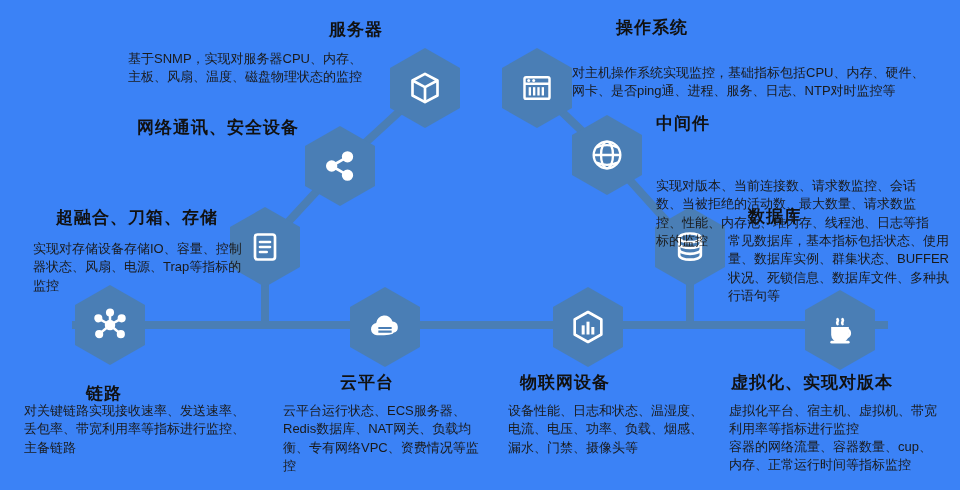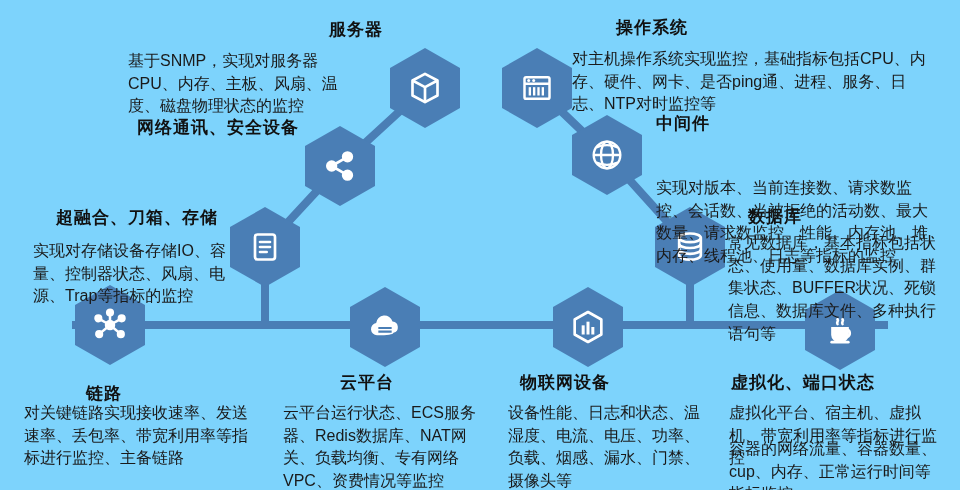--- a/index.html
+++ b/index.html
@@ -1,34 +1,34 @@
 <!DOCTYPE html>
 <html><head>
 <meta charset="utf-8">
 <style>
   html,body{margin:0;padding:0;background:#ffffff;}
   .canvas{
-    position:relative;width:960px;height:490px;background:#7dd3fc;
+    position:relative;width:960px;height:490px;background:#3b82f6;
     font-family:"Liberation Sans","DejaVu Sans",sans-serif;overflow:hidden;
   }
   .connectors{position:absolute;left:0;top:0;z-index:1;}
   .hex{
     position:absolute;width:70px;height:80px;z-index:2;
     background:#4a7eb5;
     clip-path:polygon(50% 0,100% 25%,100% 75%,50% 100%,0 75%,0 25%);
     display:flex;align-items:center;justify-content:center;
   }
   .hex .icon{display:flex;align-items:center;justify-content:center;}
   .hex svg{width:40px;height:40px;display:block;}
   .node-title{
     position:absolute;z-index:3;font-weight:bold;color:#111111;
     font-size:17px;letter-spacing:1px;white-space:nowrap;
   }
   .node-desc{
-    position:absolute;z-index:3;color:#1a1a1a;font-size:16px;line-height:1.42;
+    position:absolute;z-index:3;color:#1a1a1a;font-size:13px;line-height:1.42;
   }
 </style>
 </head>
 <body>
 
 <div class="canvas">
 
   <svg class="connectors" width="960" height="490" viewBox="0 0 960 490">
     <g fill="none" stroke="#4a7eb5" stroke-width="8" stroke-linejoin="round">
       <path d="M72 325 H888"></path>
@@ -185,24 +185,24 @@
 
   <div class="node-title" style="left:329px;top:18px;">服务器</div>
   <div class="node-title" style="left:572px;top:16px;margin-left:44px;">操作系统</div>
   <div class="node-title" style="left:137px;top:116px;">网络通讯、安全设备</div>
   <div class="node-title" style="left:656px;top:112px;">中间件</div>
   <div class="node-title" style="left:56px;top:206px;">超融合、刀箱、存储</div>
   <div class="node-title" style="left:732px;top:205px;margin-left:16px;">数据库</div>
   <div class="node-title" style="left:86px;top:382px;">链路</div>
   <div class="node-title" style="left:340px;top:371px;">云平台</div>
   <div class="node-title" style="left:520px;top:371px;">物联网设备</div>
-  <div class="node-title" style="left:731px;top:371px;">虚拟化、端口状态</div>
+  <div class="node-title" style="left:731px;top:371px;">虚拟化、实现对版本</div>
 
   <div class="node-desc" style="left:128px;top:50px;width:235px;">基于SNMP，实现对服务器CPU、内存、主板、风扇、温度、磁盘物理状态的监控</div>
-  <div class="node-desc" style="left:572px;top:48px;width:360px;">对主机操作系统实现监控，基础指标包括CPU、内存、硬件、网卡、是否ping通、进程、服务、日志、NTP对时监控等</div>
+  <div class="node-desc" style="left:572px;top:64px;width:360px;">对主机操作系统实现监控，基础指标包括CPU、内存、硬件、网卡、是否ping通、进程、服务、日志、NTP对时监控等</div>
   <div class="node-desc" style="left:656px;top:140px;width:285px;margin-top:37px;">实现对版本、当前连接数、请求数监控、会话数、当被拒绝的活动数、最大数量、请求数监控、性能、内存池、堆内存、线程池、日志等指标的监控</div>
   <div class="node-desc" style="left:33px;top:240px;width:212px;">实现对存储设备存储IO、容量、控制器状态、风扇、电源、Trap等指标的监控</div>
   <div class="node-desc" style="left:24px;top:402px;width:225px;">对关键链路实现接收速率、发送速率、丢包率、带宽利用率等指标进行监控、主备链路</div>
   <div class="node-desc" style="left:728px;top:232px;width:222px;">常见数据库，基本指标包括状态、使用量、数据库实例、群集状态、BUFFER状况、死锁信息、数据库文件、多种执行语句等</div>
   <div class="node-desc" style="left:283px;top:402px;width:196px;">云平台运行状态、ECS服务器、Redis数据库、NAT网关、负载均衡、专有网络VPC、资费情况等监控</div>
   <div class="node-desc" style="left:508px;top:402px;width:196px;">设备性能、日志和状态、温湿度、电流、电压、功率、负载、烟感、漏水、门禁、摄像头等</div>
   <div class="node-desc" style="left:729px;top:402px;width:215px;">虚拟化平台、宿主机、虚拟机、带宽利用率等指标进行监控</div>
   <div class="node-desc" style="left:729px;top:438px;width:215px;">容器的网络流量、容器数量、cup、内存、正常运行时间等指标监控</div>
 
 </div>

